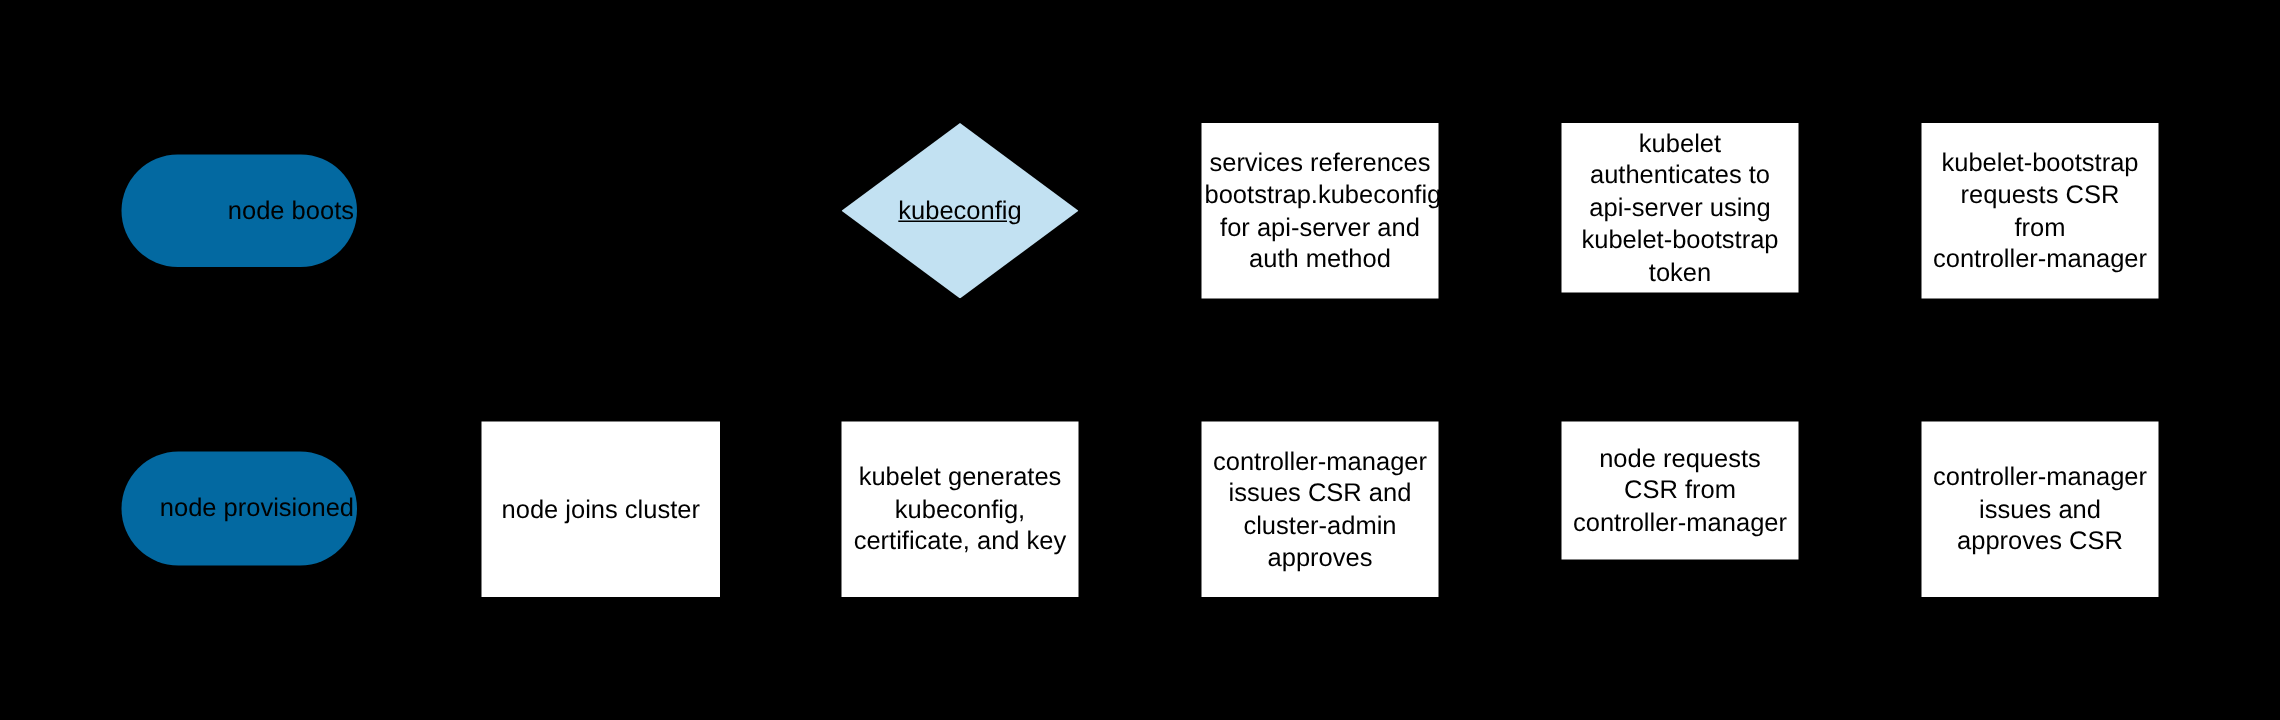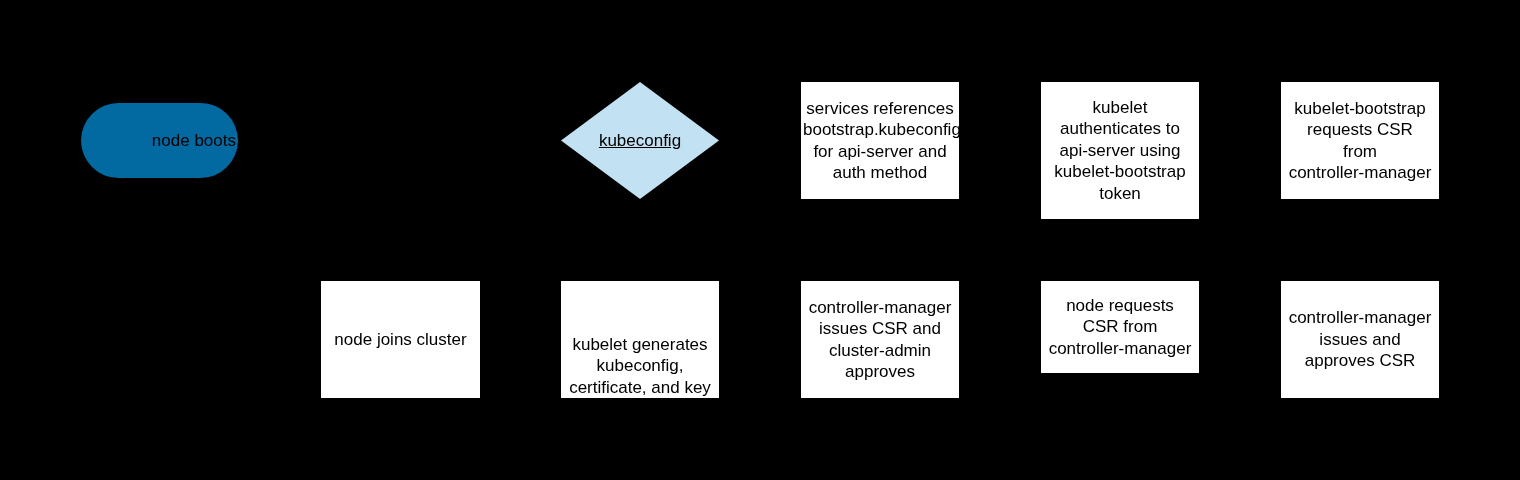--- a/index.html
+++ b/index.html
@@ -97,41 +97,44 @@
     <span class="label">kubeconfig</span>
   </div>
 
   <div class="node box overflow" style="left:801px; top:82px; width:158px; height:117px;">
     <span class="label">services references
 bootstrap.kubeconfig
 for api-server and
 auth method</span>
   </div>
 
-  <div class="node box" style="left:1041px; top:82px; width:158px; height:137px;">
+  <div class="node box" style="left:1041px; top:82px; width:158px; height:113px;">
     <span class="label">kubelet
 authenticates to
 api-server using
 kubelet-bootstrap
 token</span>
   </div>
 
   <div class="node box" style="left:1281px; top:82px; width:158px; height:117px;">
     <span class="label">kubelet-bootstrap
 requests CSR
 from
 controller-manager</span>
   </div>
 
+  <div class="node pill" style="left:81px; top:301px; width:157px; height:76px;">
+    <span class="label">node provisioned</span>
+  </div>
 
   <div class="node box" style="left:321px; top:281px; width:159px; height:117px;align-items:center;">
     <span class="label">node joins cluster</span>
   </div>
 
-  <div class="node box" style="left:561px; top:281px; width:158px; height:117px;align-items:flex-end;">
+  <div class="node box" style="left:561px; top:281px; width:158px; height:117px;">
     <span class="label">kubelet generates
 kubeconfig,
 certificate, and key</span>
   </div>
 
   <div class="node box" style="left:801px; top:281px; width:158px; height:117px;">
     <span class="label">controller-manager
 issues CSR and
 cluster-admin
 approves</span>

